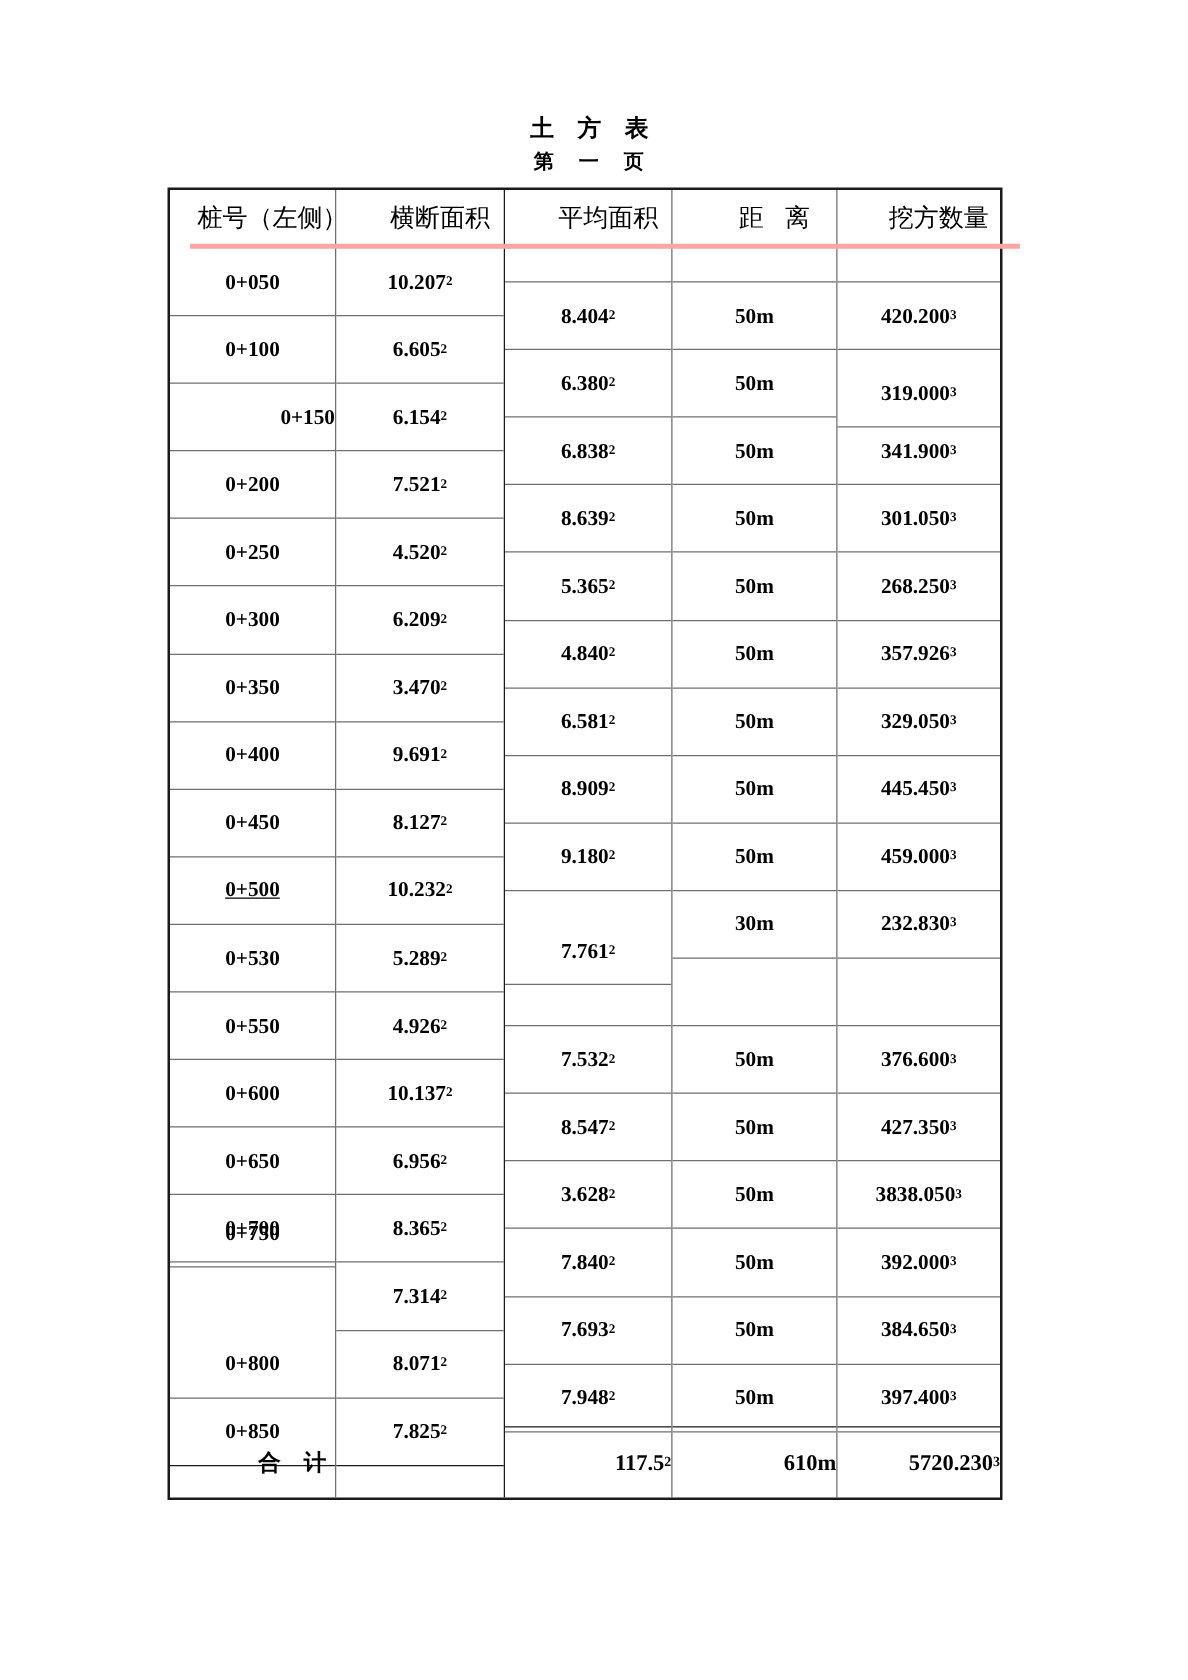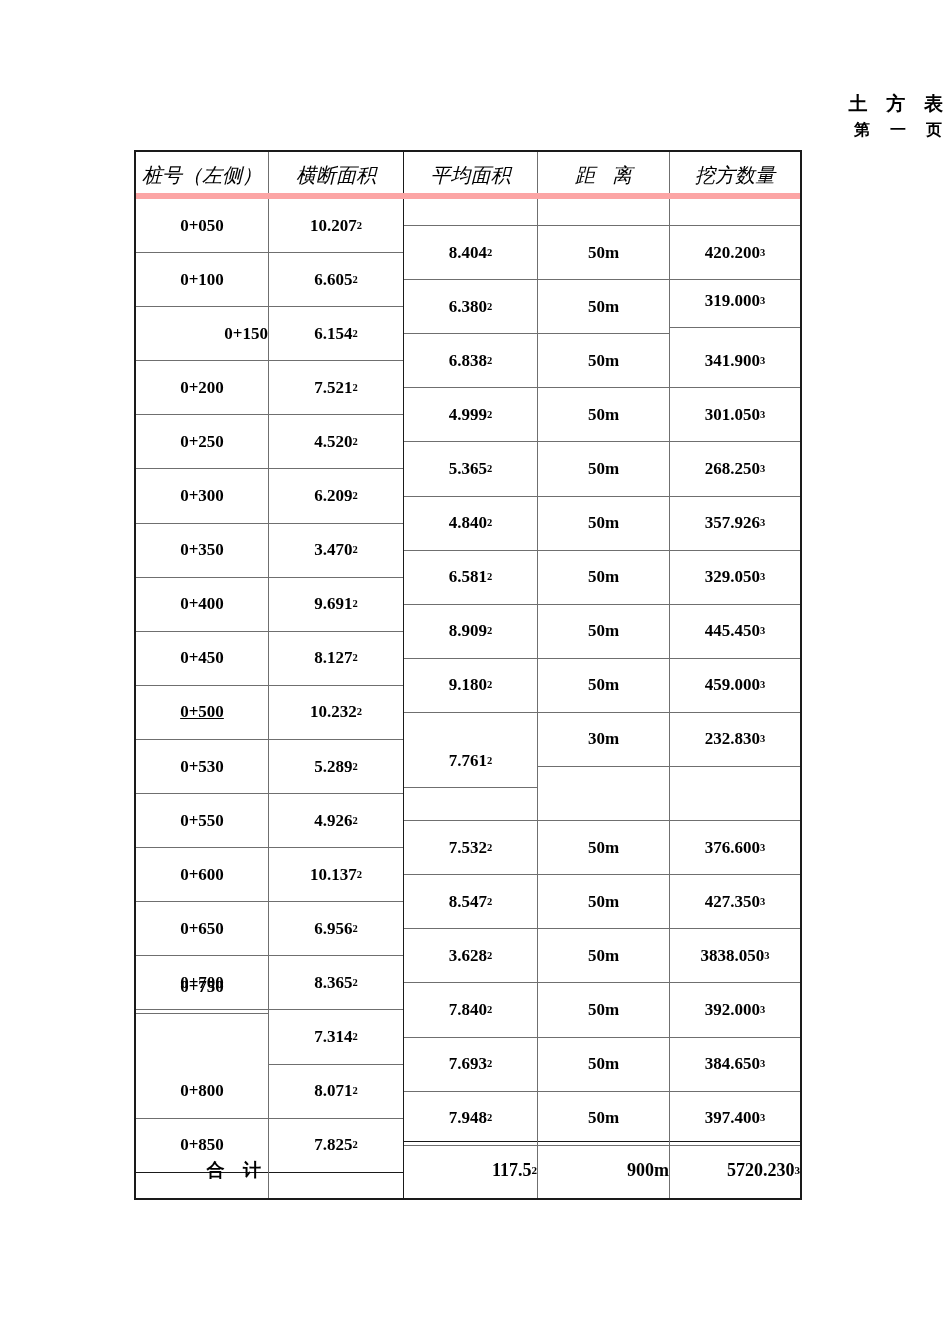--- a/index.html
+++ b/index.html
@@ -16,21 +16,21 @@
     color: #000000;
     overflow: hidden;
   }
 
   
   #title-block {
     position: absolute;
     left: 0;
     top: 92px;
     width: 950px;
-    text-align: right;
+    text-align: center;
   }
   #doc-title {
     font-size: 19px;
     font-weight: bold;
     letter-spacing: 7px;
     line-height: 24px;
     font-family: "Liberation Serif", "DejaVu Serif", serif;
   }
   #page-label {
     font-size: 16px;
@@ -60,29 +60,28 @@
     background: #6f6f6f;
   }
   #sep-1 { left: 132px; }
   #sep-2 { left: 267px; background: #1a1a1a; }
   #sep-3 { left: 401px; }
   #sep-4 { left: 533px; }
 
   
   #header-row {
     position: absolute;
-    left: 0;
+    left: 16px;
     top: 0;
     width: 100%;
     height: 47px;
     box-sizing: border-box;
-    border-bottom: 6px solid #fca5a5;
+    border-bottom: 4px solid #fca5a5;
     z-index: 3;
     pointer-events: none;
-    font-style: italic;
   }
   .hdr-cell {
     position: absolute;
     top: 0;
     height: 47px;
     line-height: 47px;
     text-align: center;
     font-size: 20px;
     font-family: "Liberation Serif", "DejaVu Serif", serif;
     white-space: nowrap;
@@ -290,37 +289,37 @@
         <span>420.200</span>
         <sup>3</sup>
       </div>
       <div class="cell c-avg rule-light" style="top: 128.15px; height: 54.1px;">
         <span>6.380</span>
         <sup>2</sup>
       </div>
       <div class="cell c-dist rule-light" style="top: 128.15px; height: 54.1px;">
         <span>50m</span>
       </div>
-      <div class="cell c-qty rule-light" style="top: 122px; height: 54.1px; text-align: right;">
+      <div class="cell c-qty rule-light" style="top: 136px; height: 54.1px; text-align: right;">
         <span>319.000</span>
         <sup>3</sup>
       </div>
       <div class="cell c-avg rule-light" style="top: 182.25px; height: 54.1px;">
         <span>6.838</span>
         <sup>2</sup>
       </div>
       <div class="cell c-dist rule-light" style="top: 182.25px; height: 54.1px;">
         <span>50m</span>
       </div>
       <div class="cell c-qty rule-light" style="top: 182.25px; height: 54.1px;">
         <span>341.900</span>
         <sup>3</sup>
       </div>
       <div class="cell c-avg rule-light" style="top: 236.35px; height: 54.1px;">
-        <span>4.999</span>
+        <span>8.639</span>
         <sup>2</sup>
       </div>
       <div class="cell c-dist rule-light" style="top: 236.35px; height: 54.1px;">
         <span>50m</span>
       </div>
       <div class="cell c-qty rule-light" style="top: 236.35px; height: 54.1px;">
         <span>301.050</span>
         <sup>3</sup>
       </div>
       <div class="cell c-avg rule-light" style="top: 290.45px; height: 54.1px;">
@@ -463,21 +462,21 @@
       <div class="cell c-qty rule-dark" style="top: 963.95px; height: 26.05px;"></div>
       <div class="cell c-station no-rule total-cell" style="top: 990px; height: 56px;">
         <span class="total-label">合 计</span>
       </div>
       <div class="cell c-section no-rule total-cell" style="top: 990px; height: 56px;"></div>
       <div class="cell c-avg no-rule total-cell" style="top: 990px; height: 56px;">
         <span>117.5</span>
         <sup>2</sup>
       </div>
       <div class="cell c-dist no-rule total-cell" style="top: 990px; height: 56px;">
-        <span>900m</span>
+        <span>610m</span>
       </div>
       <div class="cell c-qty no-rule total-cell" style="top: 990px; height: 56px;">
         <span>5720.230</span>
         <sup>3</sup>
       </div>
     </div>
 
 </div>
 
 </body></html>

